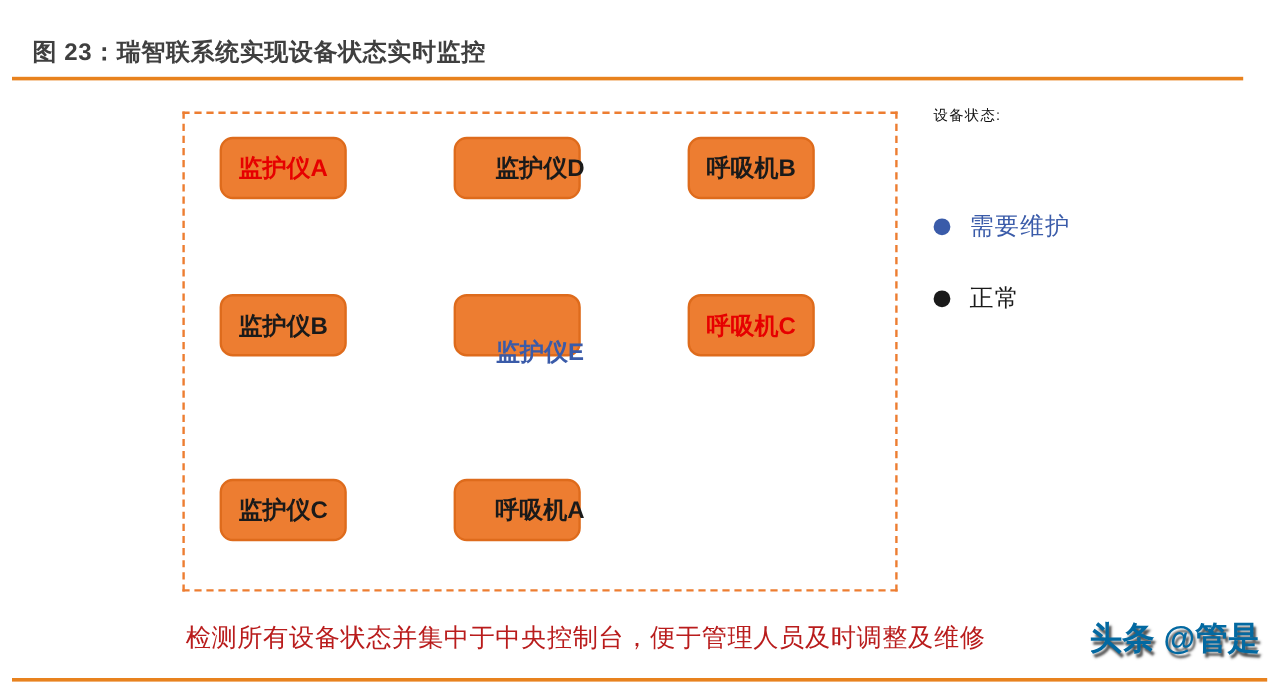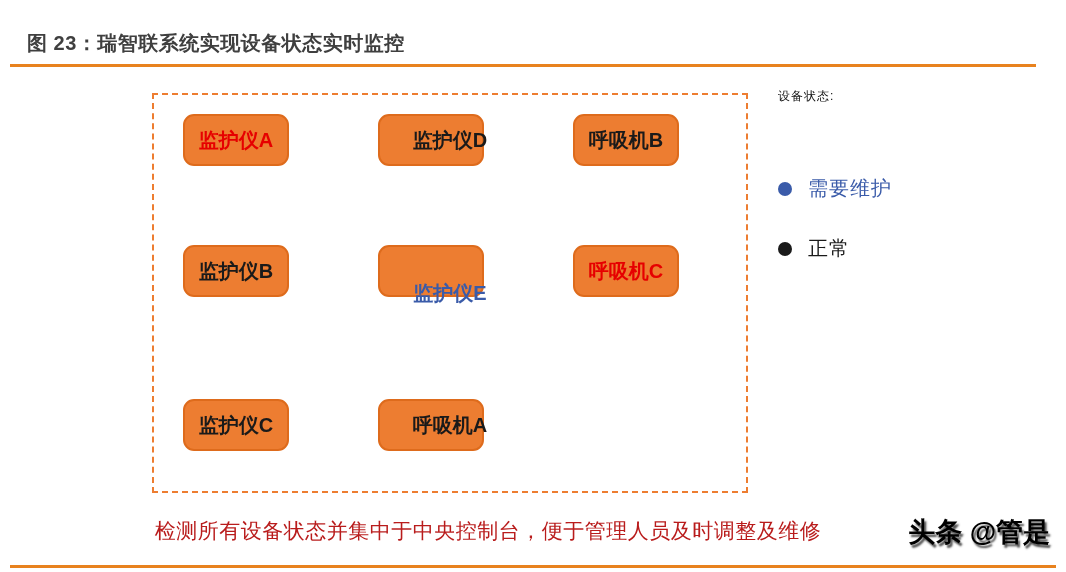--- a/index.html
+++ b/index.html
@@ -122,21 +122,21 @@
     color: #b91c1c;
     letter-spacing: 0.5px;
     white-space: nowrap;
   }
   .watermark {
     position: absolute;
     right: 16px;
     top: 514px;
     font-size: 27px;
     font-weight: bold;
-    color: #000000;
+    color: #0369a1;
     text-shadow: 2px 3px 2px rgba(60,60,60,0.9);
     white-space: nowrap;
   }
 </style>
 </head>
 <body>
 
 <div class="page">
 
   <div class="fig-title">图 23：瑞智联系统实现设备状态实时监控</div>

